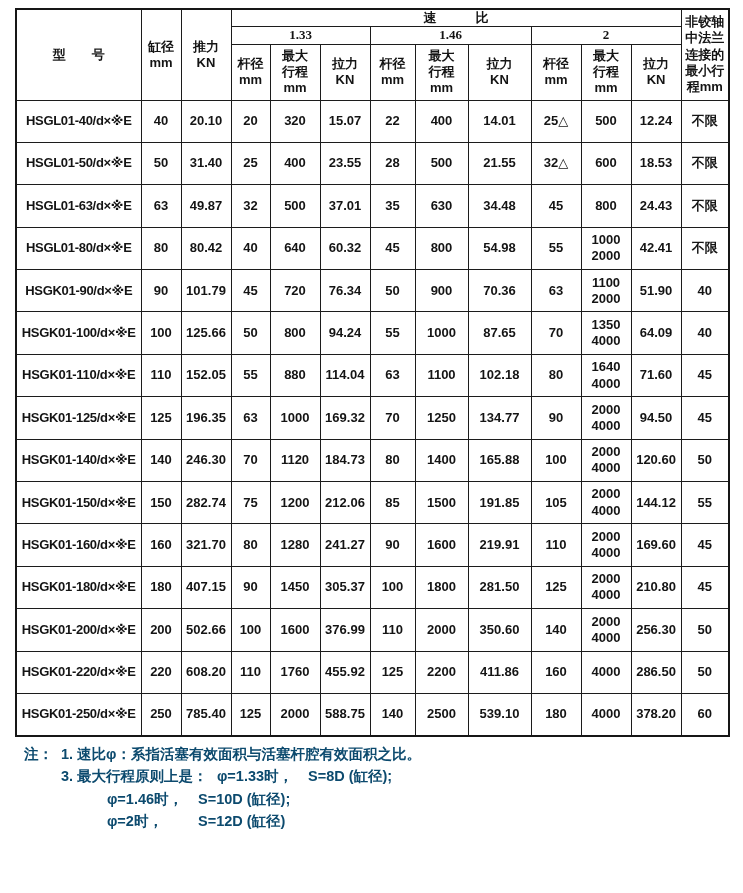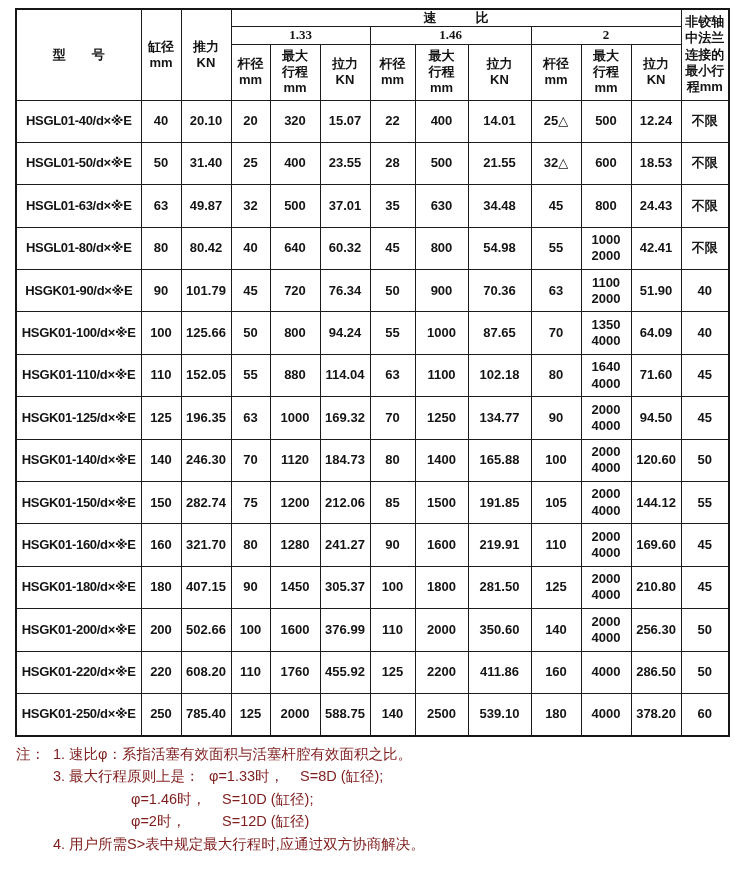--- a/index.html
+++ b/index.html
@@ -21,27 +21,27 @@
   }
   thead tr.r1 { height:17px; }
   thead tr.r2 { height:17px;font-family:Liberation Serif, serif; }
   thead tr.r3 { height:56px; }
   tbody tr { height:42.4px; }
   td.model-cell { font-size:12.5px; letter-spacing:-0.3px; }
   td.two-line { font-size:11.5px; line-height:1.25; }
   th.last-col { font-size:12.5px; line-height:1.3;margin-left:42px; }
   th.ratio-top { letter-spacing:0; }
 
-  .notes { position:absolute; left:16px; top:743px; font-size:14.5px; font-weight:normal; color:#7f1d1d; width:700px; }
+  .notes { position:absolute; left:24px; top:743px; font-size:14.5px; font-weight:bold; color:#0c4a6e; width:700px; }
   .note-row { height:22.4px; line-height:22.4px; white-space:nowrap; }
   .note-prefix { display:inline-block; width:37px; }
   .note-indent { margin-left:37px; }
   .rule-label { display:inline-block; width:156px; }
   .phi-col { display:inline-block; width:91px; }
-  .sub-indent { margin-left:115px; }
+  .sub-indent { margin-left:83px; }
 </style>
 </head>
 <body>
 
 <div class="page">
 
   <div class="table-wrap">
     <table class="spec-table">
       <colgroup>
         <col style="width:125px">
@@ -339,16 +339,15 @@
           </tr>
         </tbody>
     </table>
   </div>
 
   <div class="notes">
     <div class="note-row"><span class="note-prefix">注：</span><span>1. 速比φ：系指活塞有效面积与活塞杆腔有效面积之比。</span></div>
     <div class="note-row note-indent"><span class="rule-label">3. 最大行程原则上是：</span><span class="phi-col">φ=1.33时，</span><span>S=8D (缸径);</span></div>
     <div class="note-row note-indent sub-indent"><span class="phi-col">φ=1.46时，</span><span>S=10D (缸径);</span></div>
     <div class="note-row note-indent sub-indent"><span class="phi-col">φ=2时，</span><span>S=12D (缸径)</span></div>
-    <div class="note-row note-indent"><span>4. 用户所需S&gt;表中规定最大行程时,应通过双方协商解决。</span></div>
   </div>
 
 </div>
 
 </body></html>

